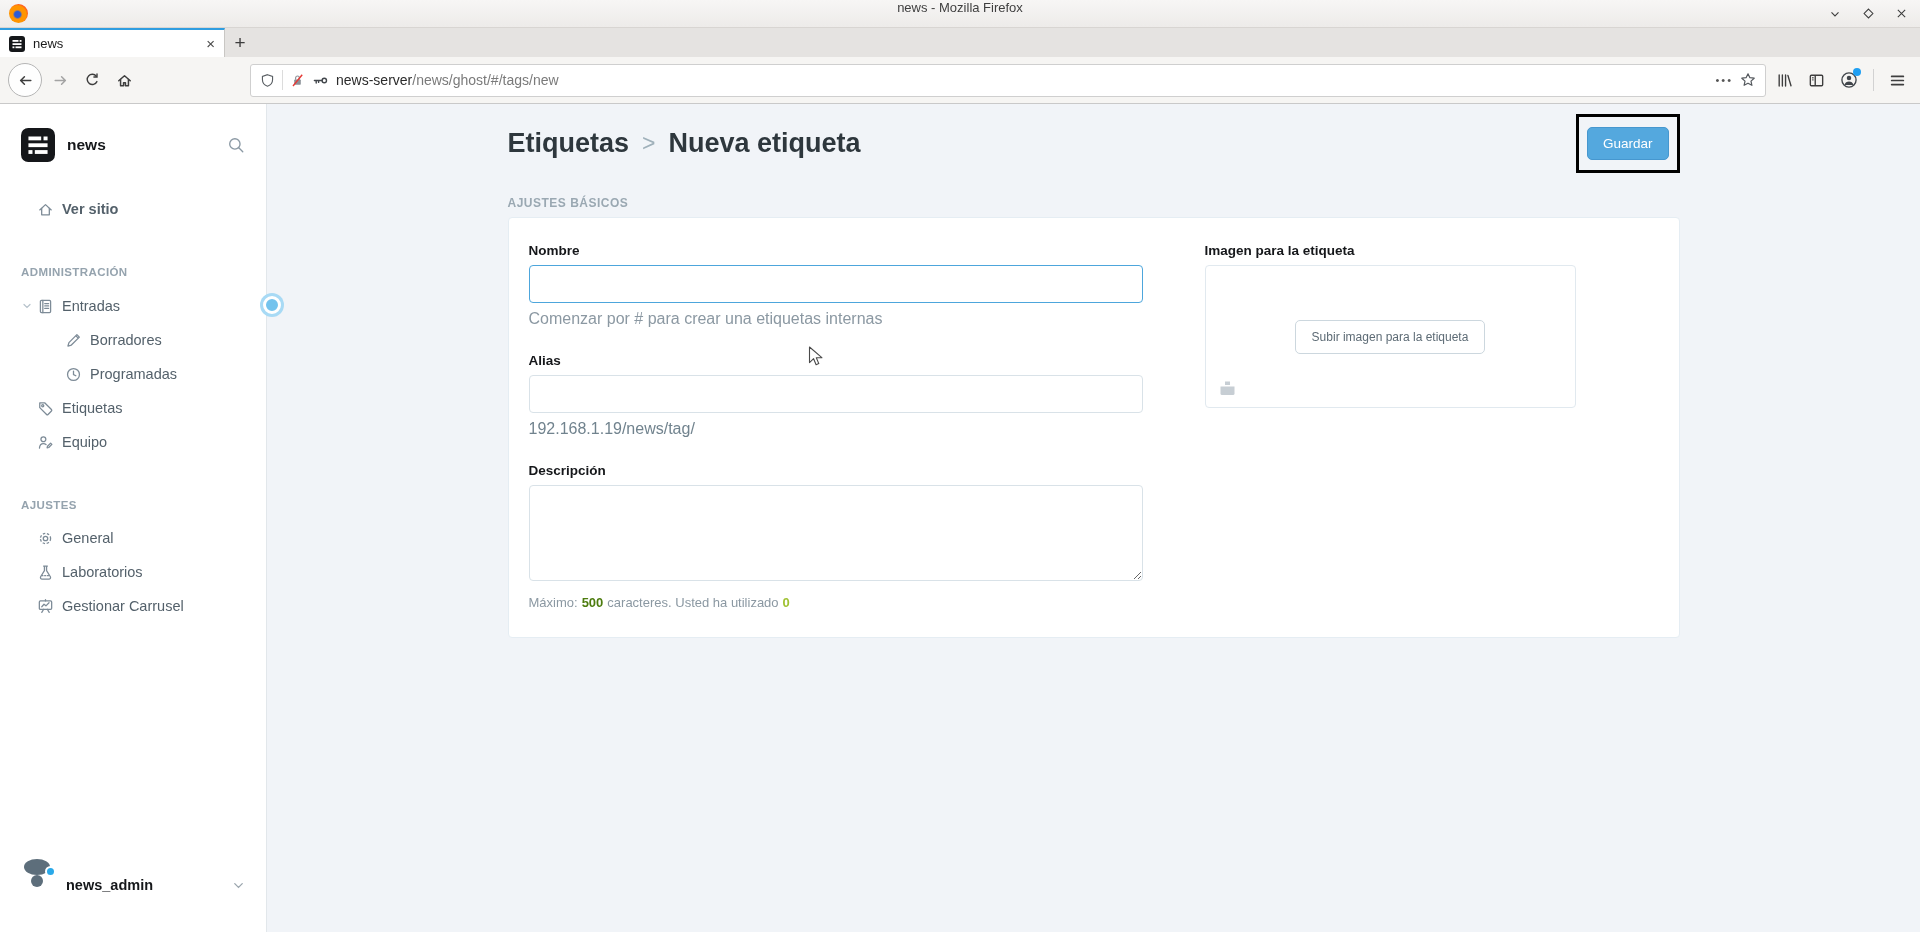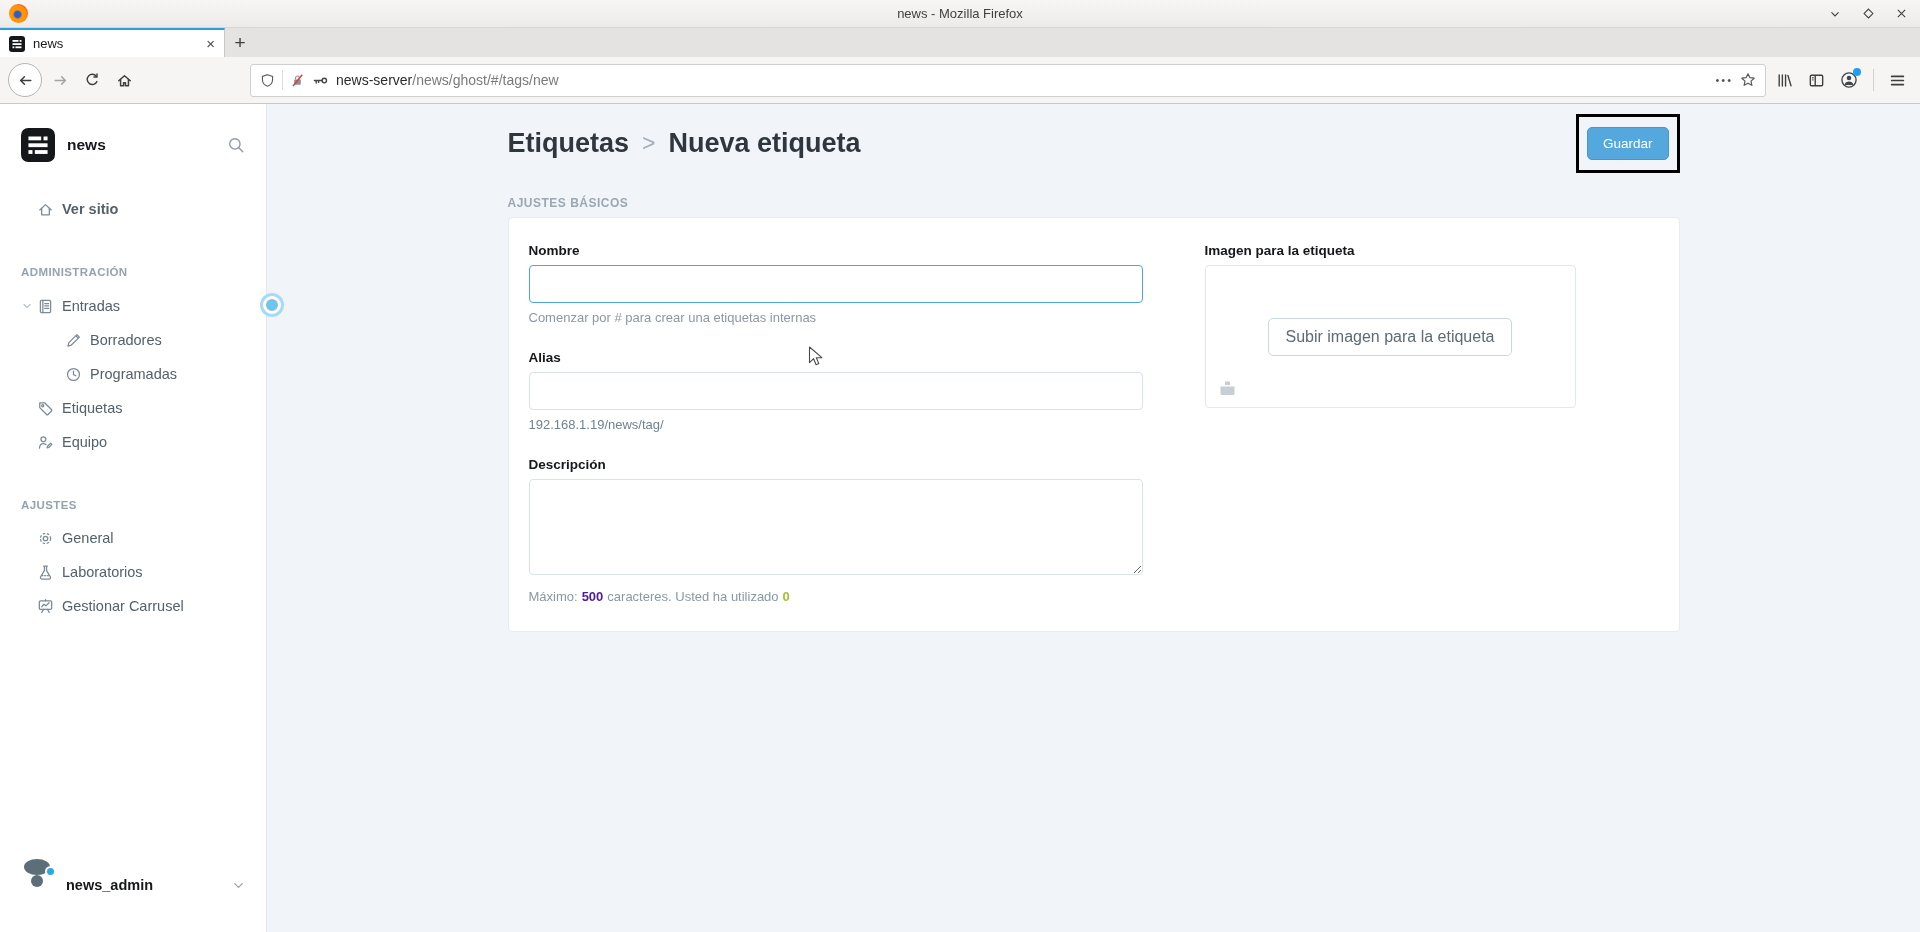--- a/index.html
+++ b/index.html
@@ -1,21 +1,21 @@
 <!DOCTYPE html>
 <html><head>
 <meta charset="utf-8">
 <style>
   * { margin:0; padding:0; box-sizing:border-box; }
   html,body { width:1920px; height:932px; overflow:hidden;
     font-family:"Liberation Sans", sans-serif; background:#f1f4f8; position:relative; }
 
   
   .titlebar { height:28px; background:linear-gradient(#f7f6f5,#edebe9);
-    border-bottom:1px solid #d8d5d2; display:flex; align-items:center;
+    border-bottom:1px solid #d8d5d2; display:flex; align-items:flex-start;
     justify-content:center; position:relative; font-size:13px; color:#3f3f3f; }
   .ff-logo { position:absolute; left:9px; top:4px; width:19px; height:19px; border-radius:50%;
     background:radial-gradient(circle at 45% 55%, #2b5bd7 0 20%, #ff9500 32% 58%, #ff5226 72%, #ffd567 92%); }
   .win-controls { position:absolute; right:12px; top:0; height:100%;
     display:flex; align-items:center; gap:20px; color:#3d3d3d; }
   .win-controls span { display:inline-flex; }
 
   
   .tabbar { height:29px; background:#e5e3e1; display:flex; align-items:stretch; }
   .tab { width:225px; background:#fff; border-top:2px solid #2f9de0;
@@ -99,36 +99,36 @@
   .card { margin-top:7px; background:#fff; border:1px solid #e5edf3; border-radius:4px;
     padding:25px 20px 27px; display:flex; }
   .form-col { width:614px; }
   .image-col { margin-left:62px; width:371px; }
   .fld-label { display:block; font-size:13.5px; font-weight:bold; color:#15171a;
     margin-bottom:7px; }
   .text-input { width:100%; height:38px; border:1px solid #d9e2e8; border-radius:4px;
     padding:0 10px; font-size:14px; color:#15171a; outline:none; background:#fff;
     font-family:"Liberation Sans", sans-serif; }
   .text-input.focused { border:1.5px solid #4da6dc; }
-  .hint { margin-top:7px; font-size:13px; color:#8b98a2; }
+  .hint { margin-top:7px; font-size:16px; color:#8b98a2; }
   .url-hint { color:#71838e; }
   .fgroup { margin-top:25px; }
   .fgroup.first { margin-top:0; }
   .text-area { width:100%; height:96px; border:1px solid #d9e2e8; border-radius:4px;
     padding:8px 10px; font-size:14px; color:#15171a; outline:none;
     font-family:"Liberation Sans", sans-serif; resize:both; }
   .counter { margin-top:10px; font-size:13px; color:#8b98a2;
     display:flex; gap:4px; align-items:baseline; }
-  .cnt-max { color:#4c1d95; font-weight:bold; }
+  .cnt-max { color:#4d7c0f; font-weight:bold; }
   .cnt-used { color:#9fc131; font-weight:bold; }
   .upload-box { height:143px; border:1px solid #e1e9ef; border-radius:4px;
     background:#fff; position:relative; display:flex; align-items:center;
     justify-content:center; }
   .upload-btn { background:#fff; border:1px solid #ccd7de; border-radius:5px;
-    padding:9px 16px; font-size:16px; color:#5d6b75;
+    padding:9px 16px; font-size:12px; color:#5d6b75;
     font-family:"Liberation Sans", sans-serif; }
   .img-ph { position:absolute; left:12px; bottom:11px; display:flex; }
 
   .cursor { position:absolute; left:808px; top:346px; z-index:50; }
 
   svg { display:block; }
 </style>
 </head>
 <body>
 

